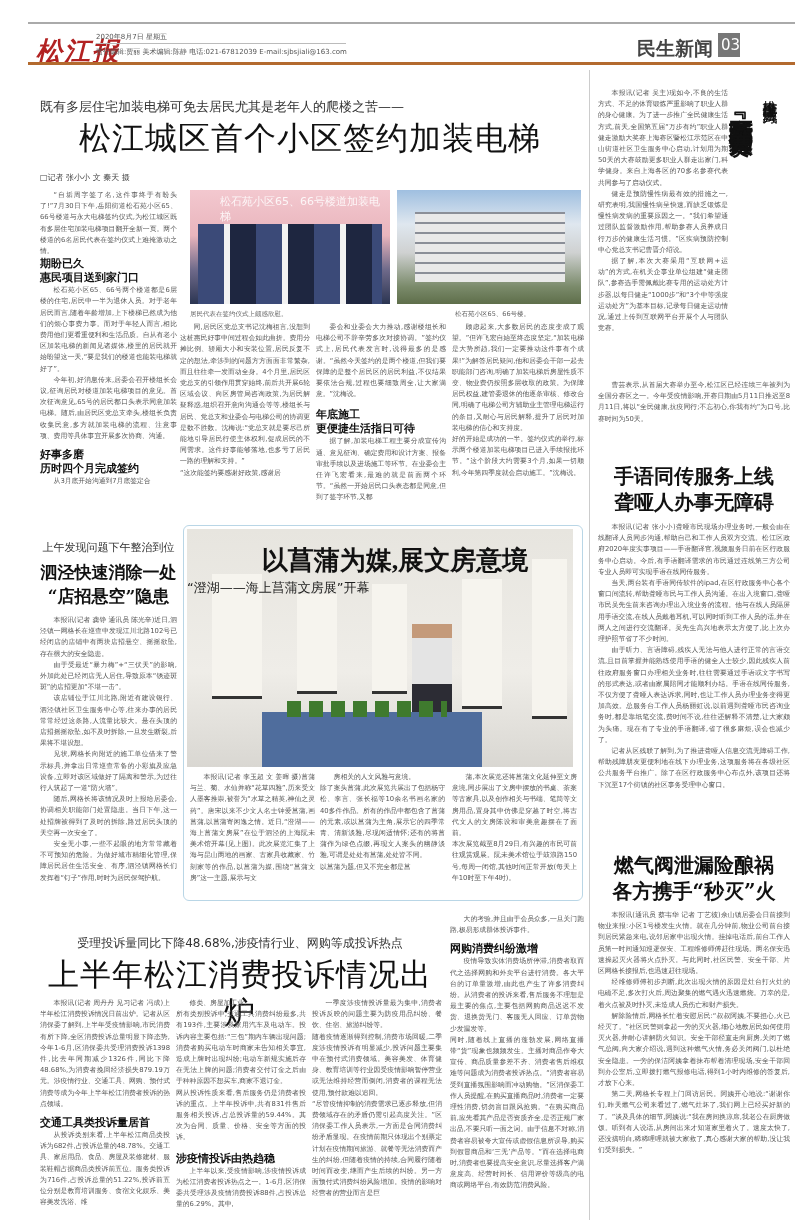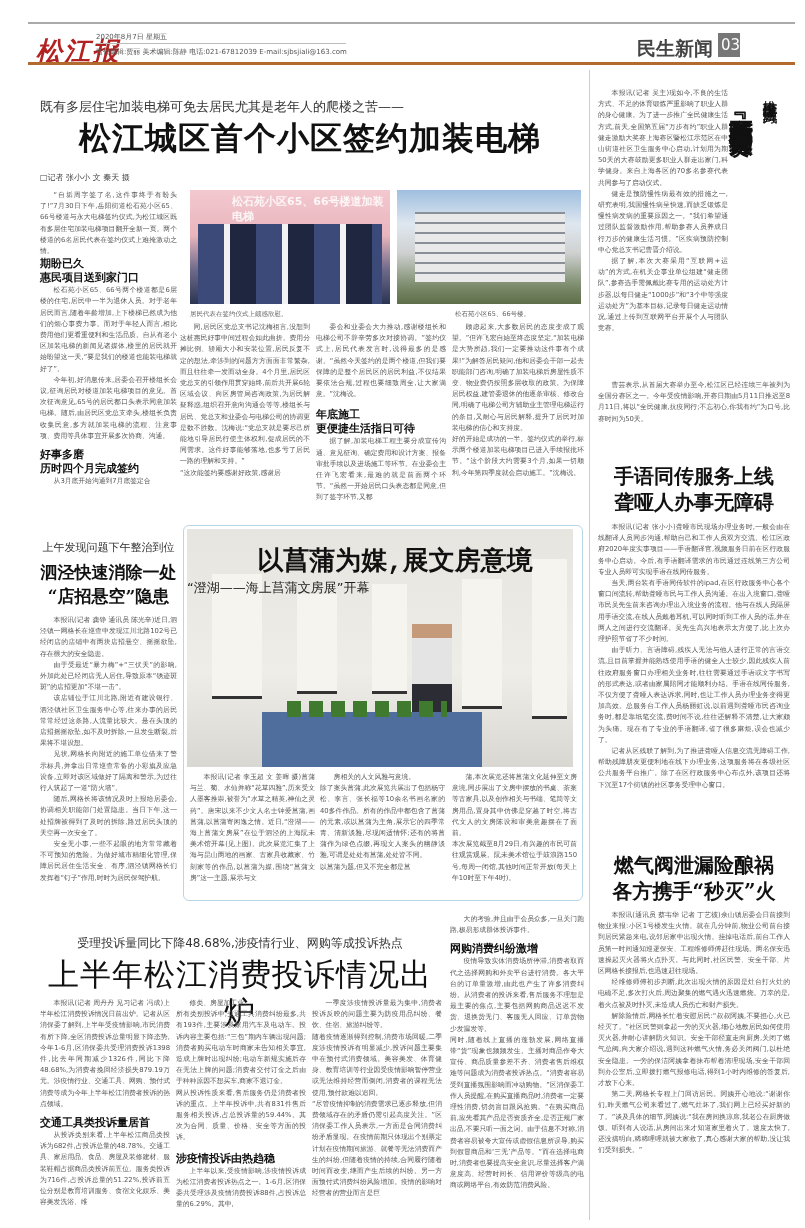--- a/index.html
+++ b/index.html
@@ -8,21 +8,21 @@
 .topline{left:28px;top:22px;width:767px;height:2px;background:#aaa}
 .masthead-logo{left:36px;top:34px;font-family:"DejaVu Serif",serif;font-size:26px;font-weight:bold;color:#b22222;font-style:italic;letter-spacing:2px}
 .meta1{left:96px;top:32px;font-size:7px;color:#555}
 .meta-rule{left:96px;top:43px;width:250px;height:1px;background:#bbb}
 .meta2{left:96px;top:47px;font-size:7px;color:#555}
 .section-name{left:637px;top:36px;font-family:"DejaVu Serif",serif;font-size:19px;color:#444;font-weight:bold}
 .page-no{left:718px;top:33px;width:22px;height:24px;background:#777;color:#fff;font-size:15px;text-align:right;line-height:24px;font-family:"DejaVu Sans",sans-serif}
 .mast-rule{left:28px;top:62px;width:767px;height:3px;background:#b36a2e}
 .col-rule{width:1px;background:#ccc}
 .kicker{font-size:13px;color:#333;text-align:left}
-.headline{font-weight:bold;color:#111;text-align:center;letter-spacing:1px}
+.headline{font-weight:normal;color:#111;text-align:center;letter-spacing:1px}
 .byline{font-size:8px;color:#444}
 .body{font-size:6.8px;line-height:11.2px;color:#555;text-align:justify;text-indent:2em}
 .sub{font-size:11px;font-weight:bold;color:#111;line-height:14px}
 .photo{background:#c9c9c9;overflow:hidden}
 .caption{font-size:6.5px;color:#666}
 .vhead{writing-mode:vertical-rl;font-family:"DejaVu Serif",serif;font-weight:bold;color:#111}
 .serif-h{font-family:"DejaVu Serif",serif;font-weight:bold;color:#111;text-align:center;line-height:26px}
 .exhibit-box{border:1px solid #b9d6e6;border-radius:6px}
 </style>
 </head>
@@ -48,21 +48,21 @@
   <div class="sub" style="">期盼已久</div>
   <div class="sub">惠民项目送到家门口</div>
   <p class="body">松石苑小区65、66号两个楼道都是6层楼的住宅,居民中一半为退休人员。对于老年居民而言,随着年龄增加,上下楼梯已然成为他们的烦心事费力事。而对于年轻人而言,相比费用他们更看重便利和生活品质。自从有老小区加装电梯的新闻见诸媒体,楼里的居民就开始盼望这一天,“要是我们的楼道也能装电梯就好了”。</p>
   <p class="body">今年初,好消息传来,居委会召开楼组长会议,征询居民对楼道加装电梯项目的意见。首次征询意见,65号的居民都口头表示同意加装电梯。随后,由居民区党总支牵头,楼组长负责收集民意,多方就加装电梯的流程、注意事项、费用等具体事宜开展多次协商、沟通。</p>
   <div class="sub" style="margin-top:6px">好事多磨</div>
   <div class="sub">历时四个月完成签约</div>
   <p class="body">从3月底开始沟通到7月底签定合</p>
 </div>
 
 <div class="abs photo" style="left:190px;top:190px;width:200px;height:114px;background:linear-gradient(180deg,#f3c8cf 0%,#e9b5bd 40%,#6f6a8a 70%,#2b3552 100%)">
-  <div style="position:absolute;left:42px;top:4px;font-size:11px;color:#fff;font-weight:bold;opacity:.85">松石苑小区65、66号楼道加装电梯</div>
+  <div style="position:absolute;left:30px;top:4px;font-size:11px;color:#fff;font-weight:normal;opacity:.85">松石苑小区65、66号楼道加装电梯</div>
   <div style="position:absolute;left:8px;top:34px;width:184px;height:80px;background:repeating-linear-gradient(90deg,#3b4a78 0 26px,#f2f2f2 26px 32px,#1e2640 32px 58px)"></div>
 </div>
 <div class="abs caption" style="left:190px;top:310px">居民代表在签约仪式上颇感欣慰。</div>
 
 <div class="abs photo" style="left:397px;top:190px;width:184px;height:114px;background:linear-gradient(180deg,#9fbfe0 0%,#dfe7ef 30%,#cfd1d1 55%,#7a8a6a 85%,#5e6e4a 100%)">
   <div style="position:absolute;left:18px;top:22px;width:150px;height:70px;background:repeating-linear-gradient(0deg,#e9e9e9 0 8px,#8b8f98 8px 10px),#ddd"></div>
 </div>
 <div class="abs caption" style="left:455px;top:310px">松石苑小区65、66号楼。</div>
 
 <div class="abs" style="left:180px;top:322px;width:130px">
@@ -124,21 +124,21 @@
 <div class="abs exhibit-box" style="left:183px;top:525px;width:400px;height:376px"></div>
 <div class="abs photo" style="left:187px;top:529px;width:386px;height:238px;background:linear-gradient(180deg,#e7e5df 0%,#efede8 60%,#d9d7d2 100%)">
   <div style="position:absolute;left:25px;top:45px;width:50px;height:125px;background:#f6f4ee;border-bottom:3px solid #333"></div>
   <div style="position:absolute;left:110px;top:65px;width:40px;height:100px;background:#f6f4ee;border-bottom:3px solid #333"></div>
   <div style="position:absolute;left:185px;top:55px;width:35px;height:110px;background:#f6f4ee;border-bottom:3px solid #333"></div>
   <div style="position:absolute;left:275px;top:50px;width:40px;height:130px;background:#f6f4ee;border-bottom:3px solid #333"></div>
   <div style="position:absolute;left:345px;top:30px;width:35px;height:160px;background:#f6f4ee;border-bottom:3px solid #333"></div>
   <div style="position:absolute;left:225px;top:95px;width:40px;height:115px;background:linear-gradient(180deg,#c49a7a 0 14px,#e4e4e4 14px 60px,#2c2c34 60px)"></div>
   <div style="position:absolute;left:75px;top:183px;width:220px;height:55px;background:#4f6d9d"></div>
   <div style="position:absolute;left:100px;top:172px;width:160px;height:16px;background:repeating-linear-gradient(90deg,#3f7a2e 0 14px,transparent 14px 22px)"></div>
-  <div style="position:absolute;left:0;top:14px;width:416px;text-align:center;font-family:Liberation Mono, monospace;font-weight:bold;font-size:26px;color:#111">以菖蒲为媒,展文房意境</div>
+  <div style="position:absolute;left:0;top:14px;width:416px;text-align:center;font-family:Liberation Serif, serif;font-weight:bold;font-size:26px;color:#111">以菖蒲为媒,展文房意境</div>
   <div style="position:absolute;left:0;top:50px;width:386px;font-size:13px;color:#222">“澄湖——海上菖蒲文房展”开幕</div>
 </div>
 <div class="abs" style="left:190px;top:772px;width:125px">
   <p class="body">本报讯(记者 李玉超 文 姜晖 摄)菖蒲与兰、菊、水仙并称“花草四雅”,历来受文人墨客推崇,被誉为“水草之精英,神仙之灵药”。唐宋以来不少文人名士钟爱菖蒲,画菖蒲,以菖蒲寄闲逸之情。近日,“澄湖——海上菖蒲文房展”在位于泗泾的上海阮未美术馆开幕(见上图)。此次展览汇集了上海与昆山两地的画家、古家具收藏家、竹刻家等的作品,以菖蒲为媒,围绕“菖蒲文房”这一主题,展示与文</p>
 </div>
 <div class="abs" style="left:320px;top:772px;width:125px">
   <p class="body" style="white-space:pre-line">房相关的人文风雅与意境。
 除了案头菖蒲,此次展览共展出了包括杨守松、李言、张长福等10余名书画名家的40多件作品。所有的作品中都包含了菖蒲的元素,或以菖蒲为主角,展示它的四季常青、清新淡雅,尽现闲适情怀;还有的将菖蒲作为绿色点缀,再现文人案头的幽静淡雅,可谓是处处有菖蒲,处处皆不同。
 以菖蒲为题,但又不完全都是菖</p>
 </div>

